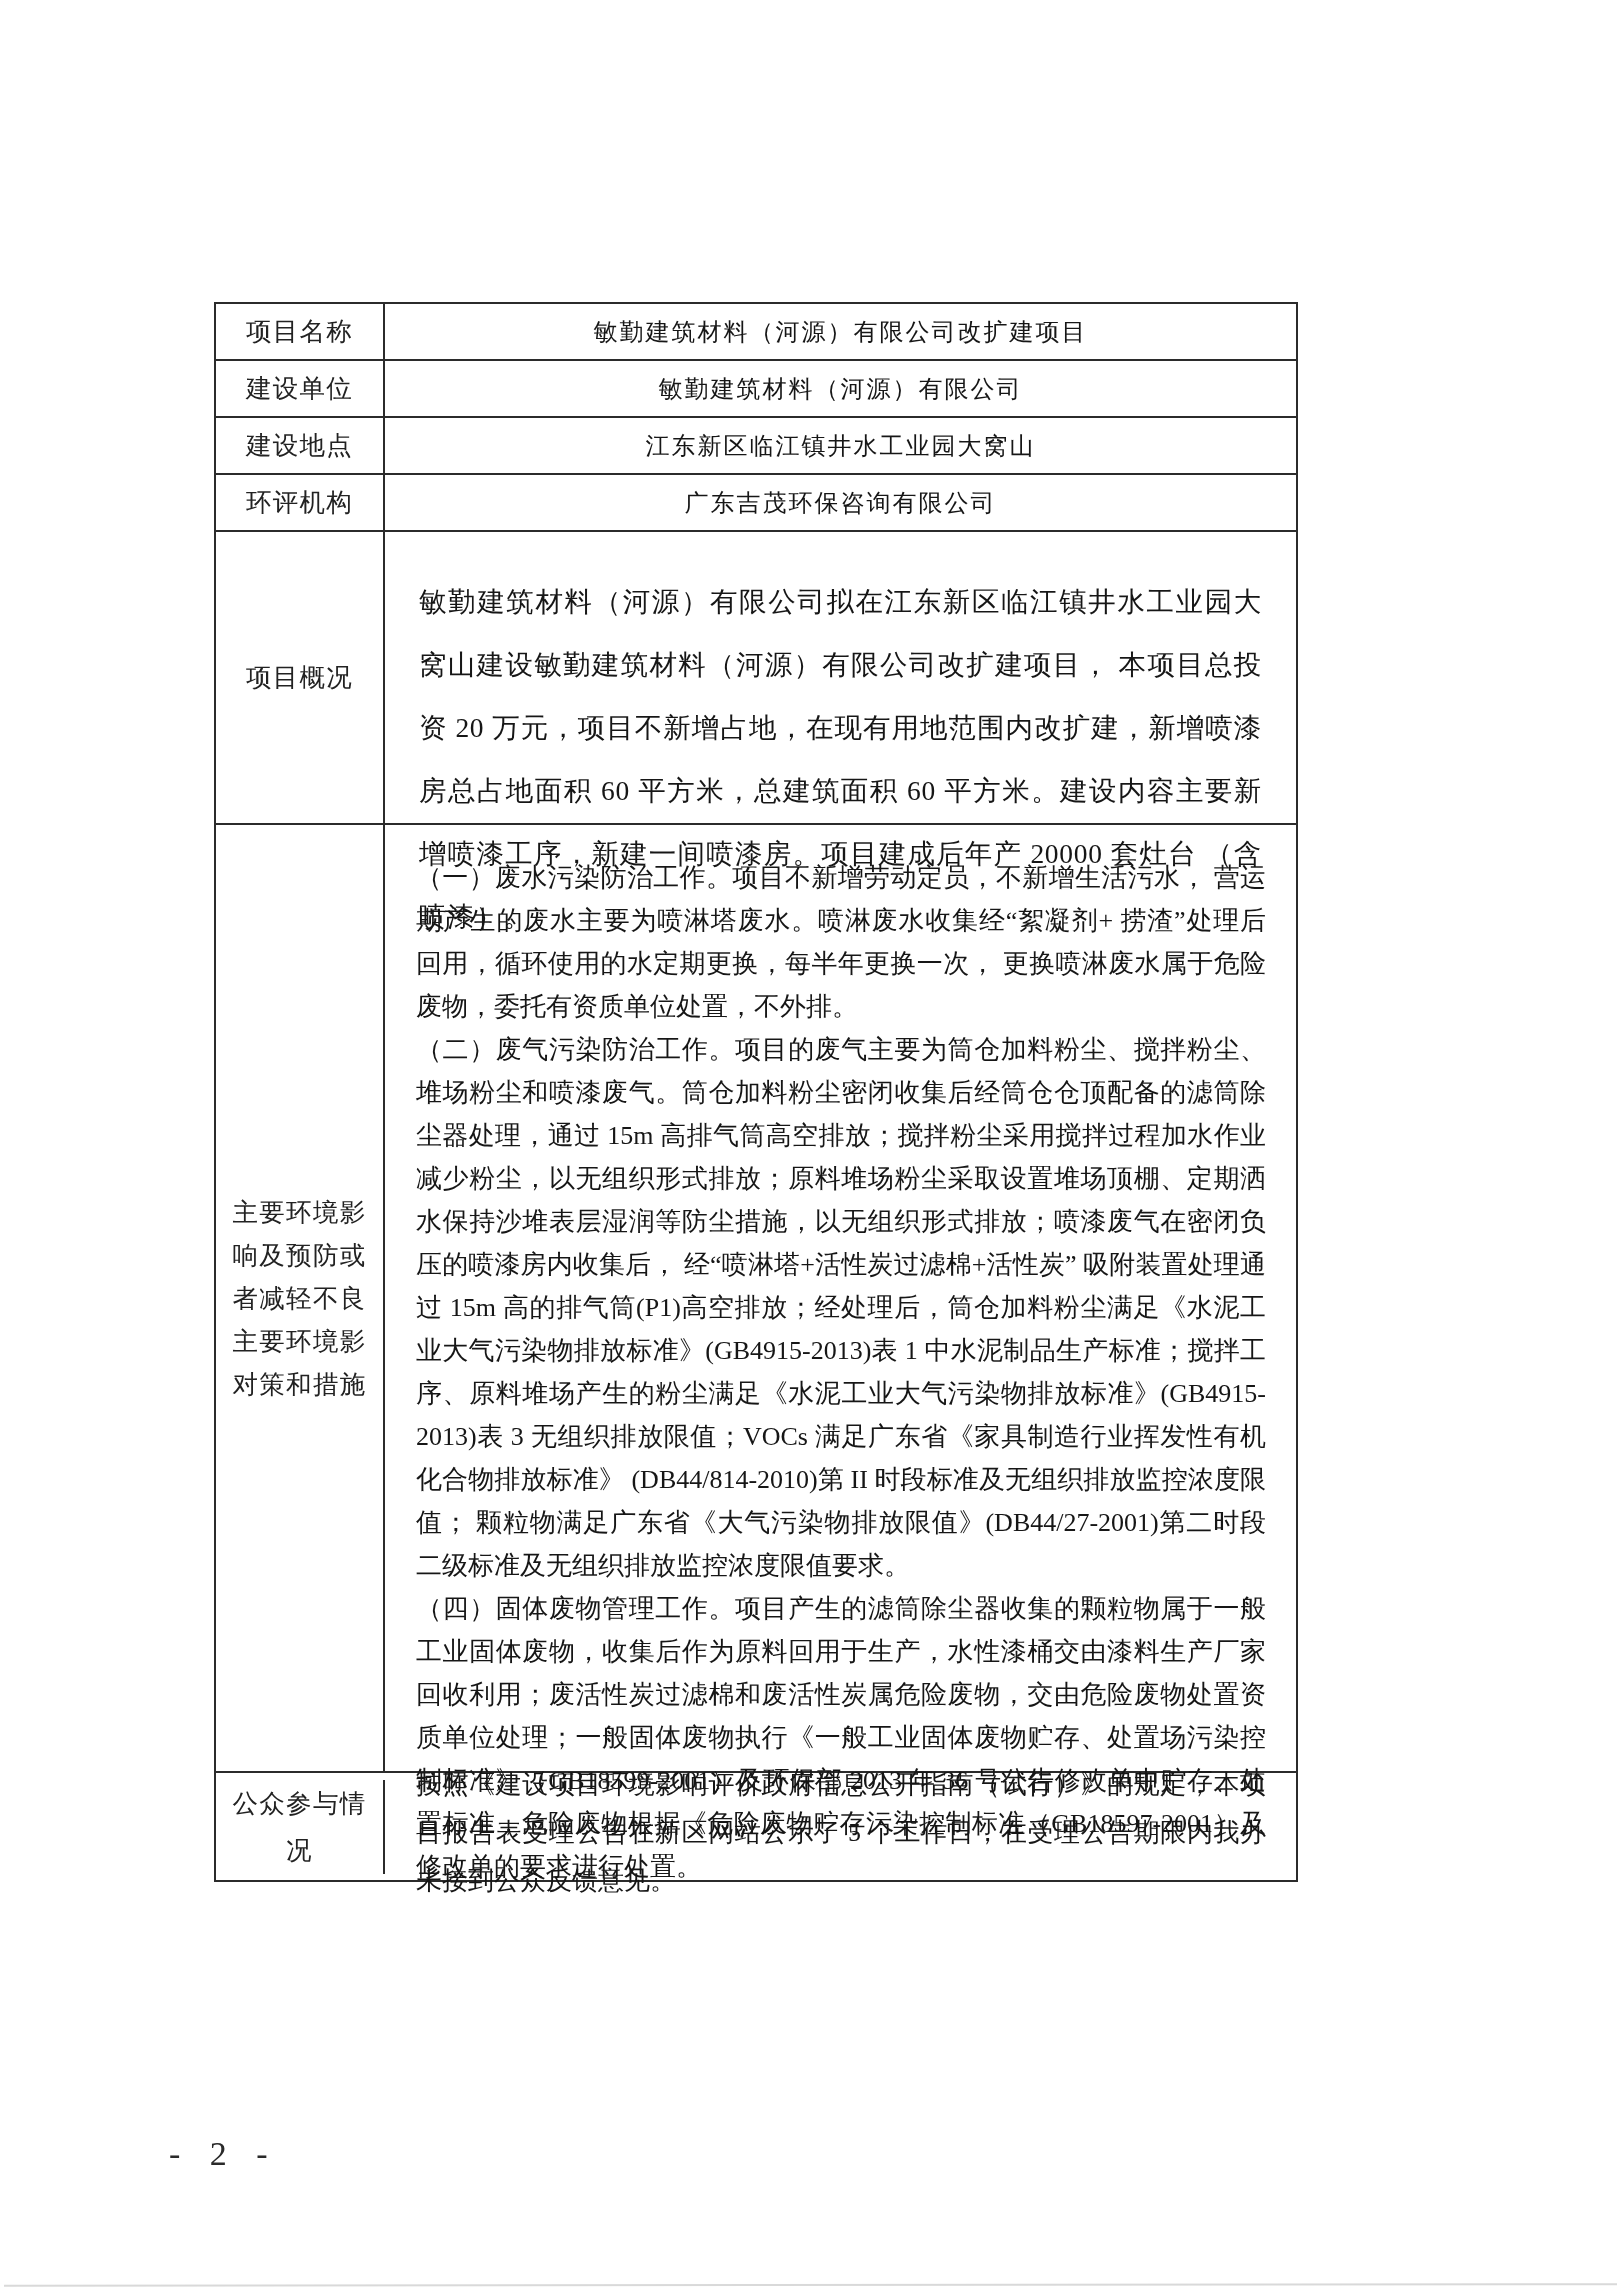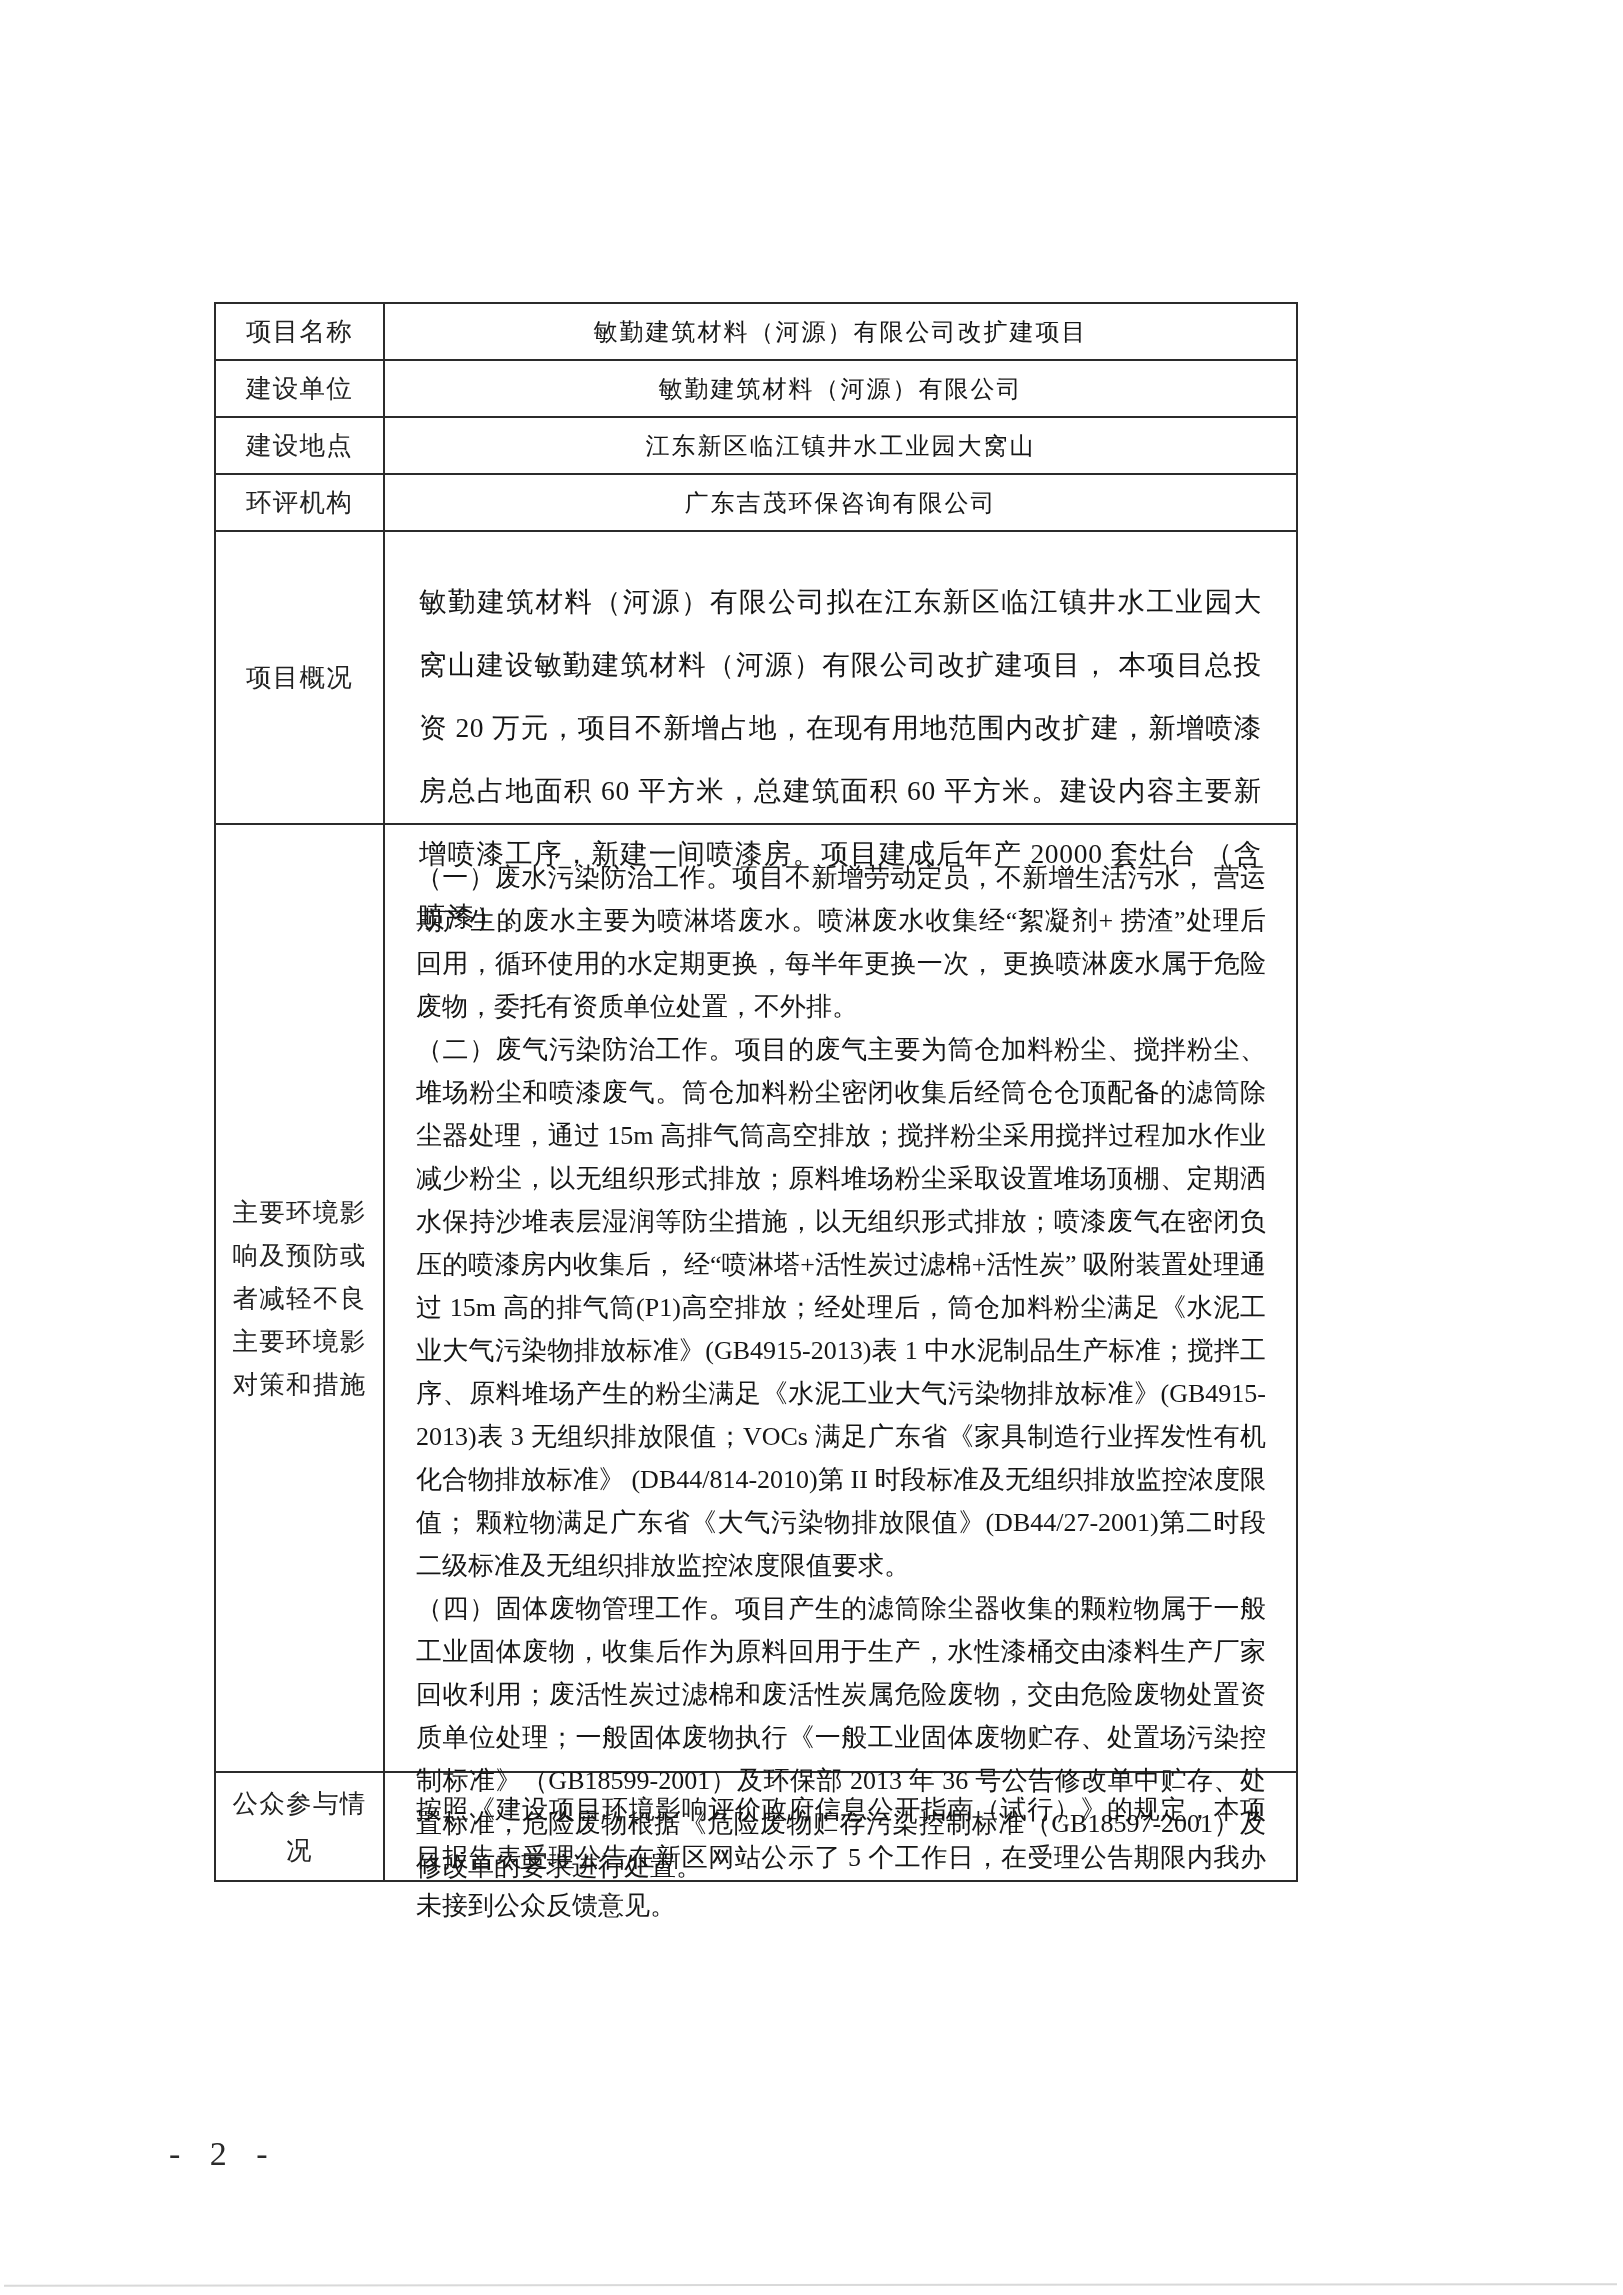--- a/index.html
+++ b/index.html
@@ -24,21 +24,21 @@
     width: 1084px;
     border: 2.6px solid #2b2b2b;
     box-sizing: border-box;
     background: #ffffff;
   }
   .row {
     display: flex;
     box-sizing: border-box;
     border-bottom: 2.6px solid #2b2b2b;
   }
-  .row:last-child { border-bottom: none; }
+  .row:last-child { border-bottom: none; align-items: center; }
 
   .label-cell {
     width: 169px;
     flex: 0 0 169px;
     box-sizing: border-box;
     border-right: 2px solid #2b2b2b;
     display: flex;
     flex-direction: column;
     align-items: center;
     justify-content: center;

